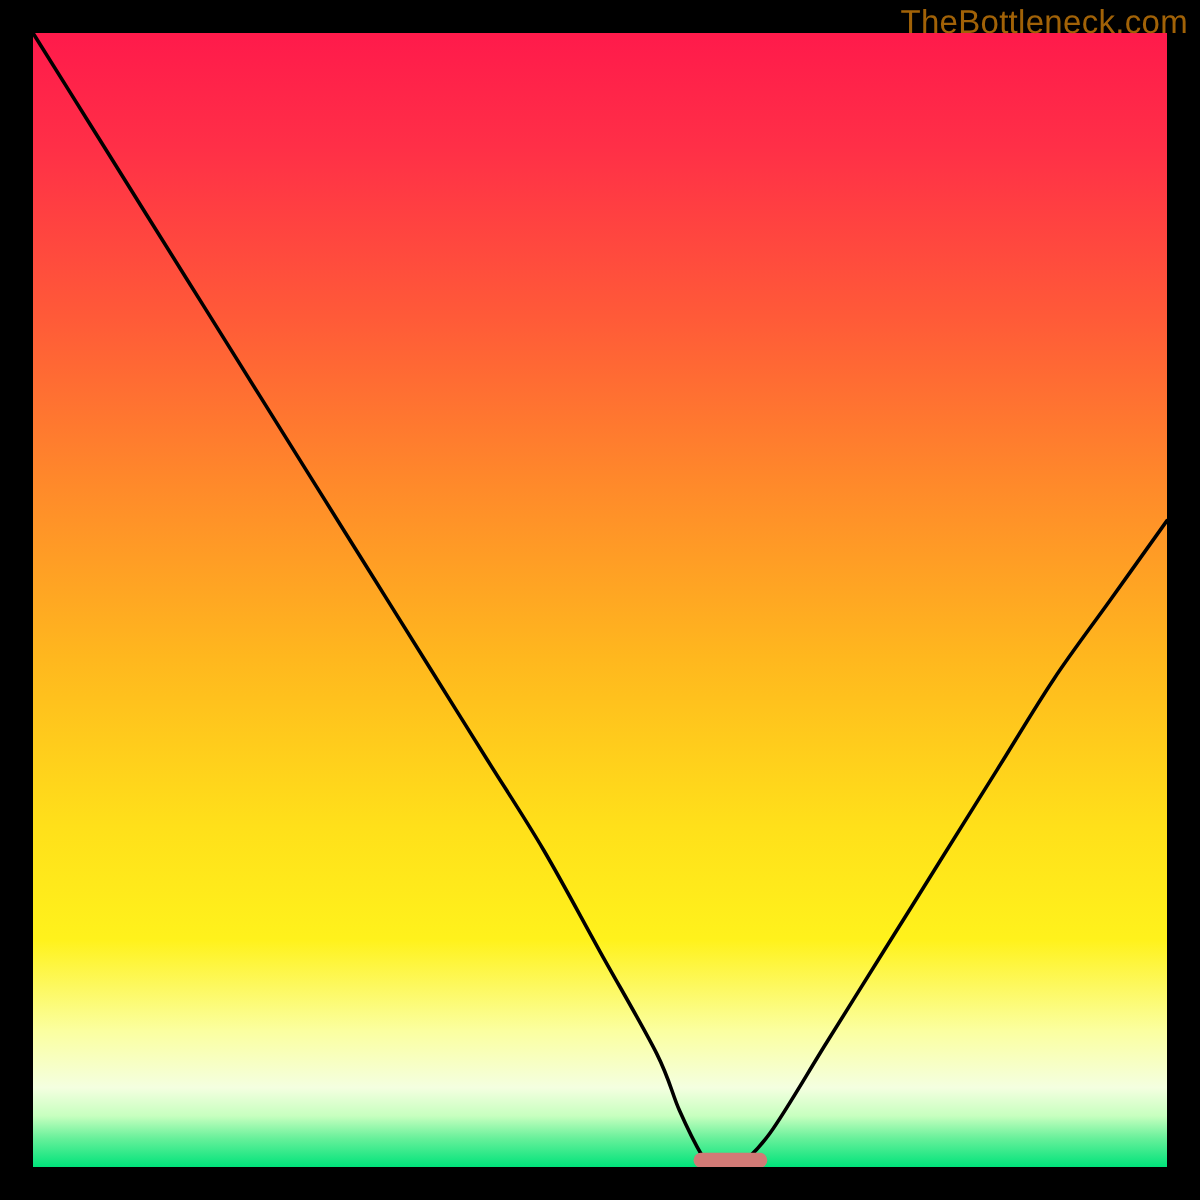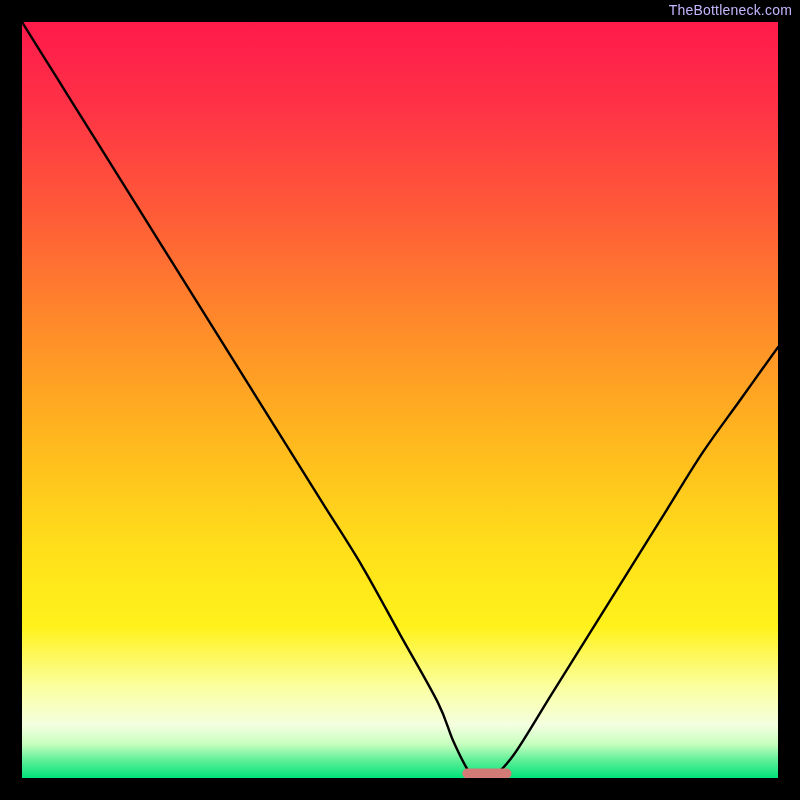--- a/index.html
+++ b/index.html
@@ -21,22 +21,22 @@
     left: 22px;
     top: 22px;
     width: 756px;
     height: 756px;
     overflow: hidden;
   }
   .watermark {
     position: absolute;
     top: 2px;
     right: 8px;
-    color: #c4b5fd;
-    font-size: 14px;
+    color: #a16207;
+    font-size: 22px;
     font-weight: 400;
     letter-spacing: 0.2px;
     z-index: 10;
   }
   svg { display: block; }
 </style>
 </head>
 <body>
 
 <div class="chart-container">

